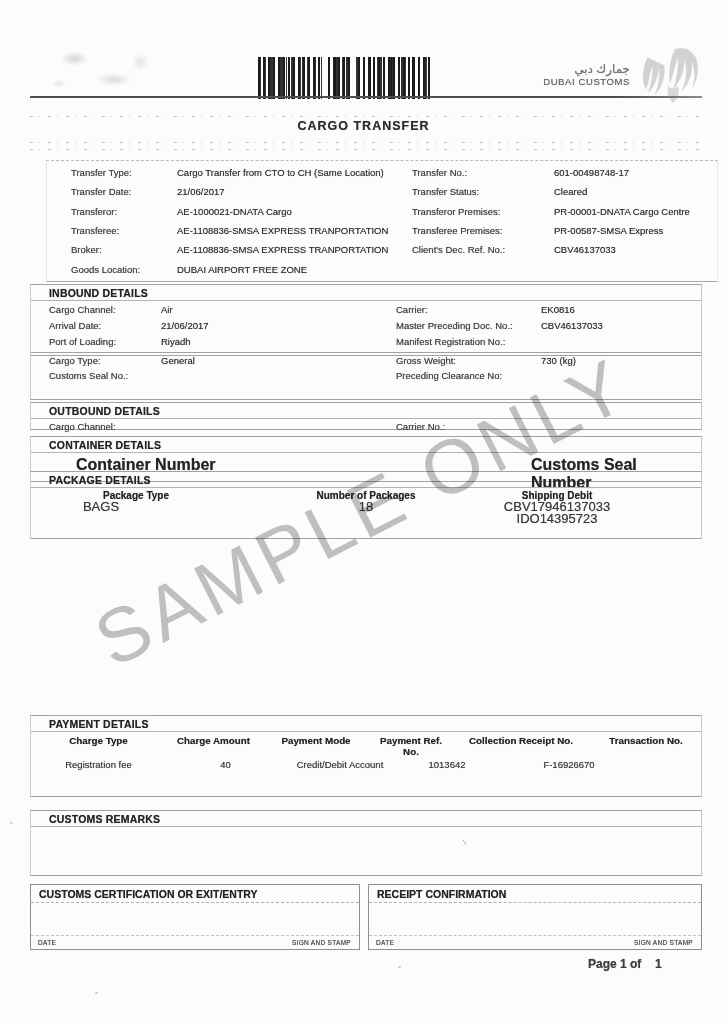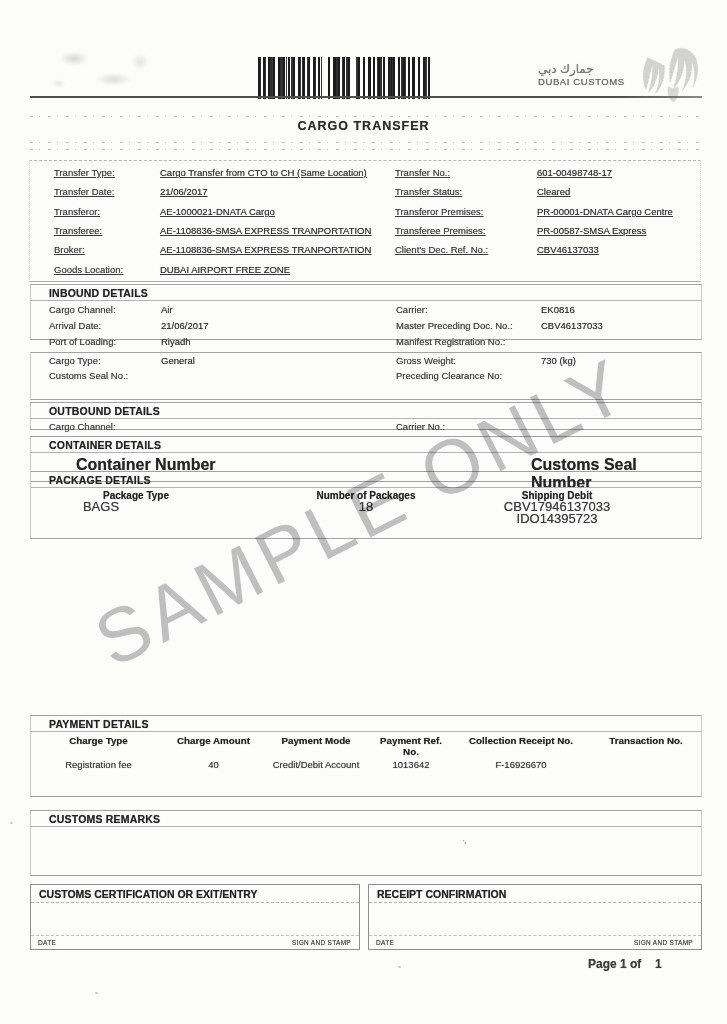--- a/index.html
+++ b/index.html
@@ -25,21 +25,21 @@
   }
   .barcode {
     position:absolute; left:258px; top:57px; width:172px; height:42px;
     background:
       linear-gradient(90deg, transparent 0 37%, #fcfcfb 37% 40%, transparent 40% 54%, #fcfcfb 54% 57%, transparent 57% 100%),
       repeating-linear-gradient(90deg, #1c1c1c 0 2px, transparent 2px 5px),
       repeating-linear-gradient(90deg, rgba(20,20,20,.85) 0 1px, transparent 1px 7px),
       repeating-linear-gradient(90deg, rgba(25,25,25,.9) 0 3px, transparent 3px 11px);
     filter:blur(0.3px);
   }
-  .brand { position:absolute; left:538px; top:62px; width:92px; text-align:left; }
+  .brand { position:absolute; left:538px; top:62px; width:92px; text-align:right; }
   .brand-ar { font-size:12px; color:#787878; line-height:14px; }
   .brand-en { font-size:9.5px; color:#6b6b6b; letter-spacing:0.6px; line-height:12px; }
   .falcon { position:absolute; left:630px; top:34px; width:80px; height:82px; opacity:.75; }
   .hrule {
     position:absolute; left:30px; top:96px; width:672px; height:2px;
     background:linear-gradient(90deg,#4f4f4f 0 88%, #8a8a8a 100%);
   }
 
   .dotline {
     position:absolute; left:30px; width:672px; height:1px;
@@ -59,44 +59,44 @@
     font-weight:bold; font-size:10.5px; color:#232323; letter-spacing:0.2px;
     padding:2px 0 1px 18px; border-bottom:1px solid #b3b3b3;
   }
 
   .kv { font-size:9.5px; }
   .kv .lbl { color:#404040; }
   .kv .val { color:#303030; }
 
   
   .transfer {
-    position:absolute; left:29px; top:160px; width:672px; height:122px;
+    position:absolute; left:46px; top:160px; width:672px; height:122px;
     border-top:1px dashed #b8b8b8; border-bottom:1px solid #a8a8a8;
     border-left:1px dotted #d2d2d2; border-right:1px dotted #d2d2d2;
-    display:grid; grid-template-rows:repeat(6,1fr); padding:2px 0 2px 24px;text-decoration:underline;
+    display:grid; grid-template-rows:repeat(6,1fr); padding:2px 0 2px 24px;
   }
   .t-row { display:grid; grid-template-columns:106px 235px 142px 1fr; align-items:center; }
 
   .row2 {
     display:grid; grid-template-columns:112px 235px 145px 1fr;
     padding-left:18px; align-items:center;
   }
 
   
   .cont-row { display:grid; grid-template-columns:435px 1fr; padding-left:45px;
               font-weight:bold; font-size:16px; color:#242424; padding-top:3px;gap:20px; }
   .pkg-row { display:grid; grid-template-columns:210px 250px 1fr; text-align:center; }
   .pkg-row .c3 { padding-right:78px; }
   .pkg-row .c1d { padding-right:70px; }
   .pkg-head { font-weight:bold; font-size:10px; color:#242424; padding-top:2px; }
   .pkg-data { font-size:13px; line-height:12px; }
 
   .pay-row { display:grid; grid-template-columns:135px 95px 110px 80px 140px 1fr; text-align:center; }
   .pay-head { font-weight:bold; font-size:9.8px; color:#242424; padding-top:3px; }
-  .pay-data { font-size:9.5px; padding-top:2px; }
+  .pay-data { font-size:9.5px; padding-top:2px;gap:12px; }
 
   
   .sigbox { position:absolute; top:884px; height:66px; border:1px solid #8f8f8f; }
   .sigbox .hd2 { font-weight:bold; font-size:10.5px; color:#232323; padding:3px 0 2px 8px;
                  border-bottom:1px dashed #b3b3b3; }
   .sig-foot { position:absolute; left:0; right:0; bottom:0; height:14px;
               border-top:1px dashed #c2c2c2; font-size:6.5px; color:#4a4a4a; letter-spacing:0.3px; }
   .sig-foot .d { position:absolute; left:7px; top:3px; }
   .sig-foot .s { position:absolute; right:8px; top:3px; }
 
@@ -173,21 +173,21 @@
     <span class="val">CBV46137033</span>
   </div>
   <div class="t-row">
     <span class="lbl">Goods Location:</span>
     <span class="val">DUBAI AIRPORT FREE ZONE</span>
     <span class="lbl"></span>
     <span class="val"></span>
   </div>
 </div>
 
-<div class="box" style="top:284px;height:56px">
+<div class="box" style="top:284px;height:72px">
   <div class="hd">INBOUND DETAILS</div>
   <div class="row2 kv" style="height:16px">
     <span class="lbl">Cargo Channel:</span>
     <span class="val">Air</span>
     <span class="lbl">Carrier:</span>
     <span class="val">EK0816</span>
   </div>
   <div class="row2 kv" style="height:16px">
     <span class="lbl">Arrival Date:</span>
     <span class="val">21/06/2017</span>

